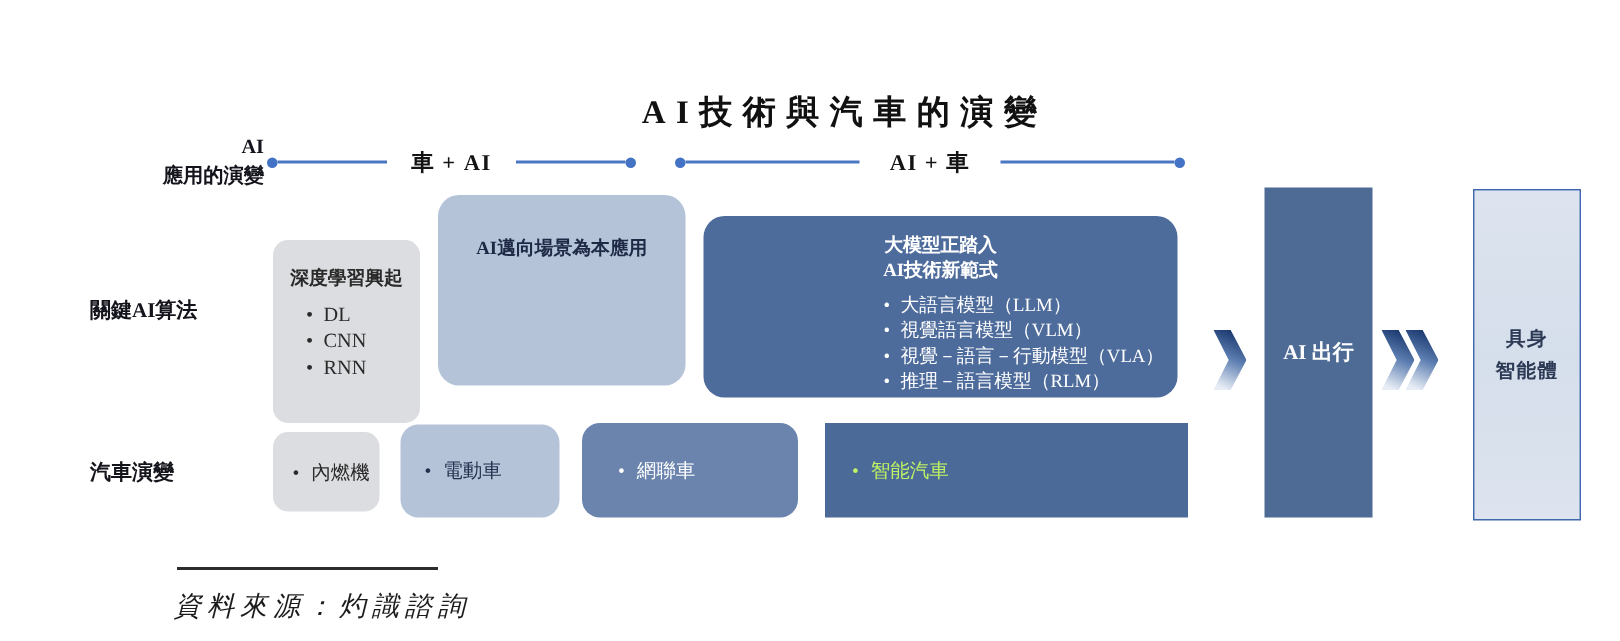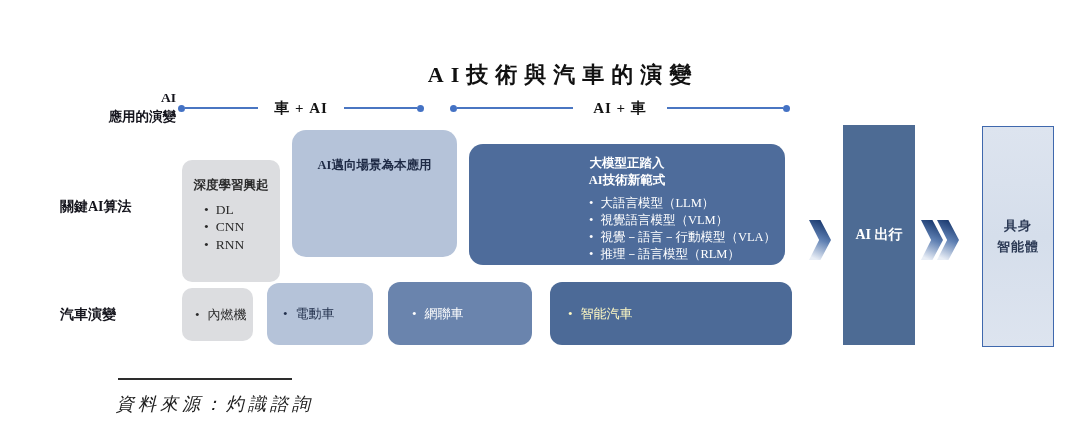--- a/index.html
+++ b/index.html
@@ -62,21 +62,21 @@
   
   .vbox {
     position:absolute;
     display:flex; align-items:center;
     font-size:13px;
   }
   .vbox .vtext::before { content:"\2022"; margin-right:8px; }
   .v-ice       { left:182px; top:288px; width:71px;  height:53px; background:#dcdde0; border-radius:10px; color:#2a2a2a; padding-left:13px; }
   .v-ev        { left:267px; top:283px; width:106px; height:62px; background:#b5c3d9; border-radius:12px; color:#22304c; padding-left:16px; }
   .v-connected { left:388px; top:282px; width:144px; height:63px; background:#6a84ad; border-radius:12px; color:#ffffff; padding-left:24px; }
-  .v-smart     { left:550px; top:282px; width:242px; height:63px; background:#4c6a97; border-radius:12px; color:#fef9c3; padding-left:18px; }
+  .v-smart     { left:550px; top:282px; width:242px; height:63px; background:#4c6a97; border-radius:0; color:#bef264; padding-left:18px; }
   
   .chev {
     width:22px; height:40px;
     background:linear-gradient(205deg,#16356b 8%,#5e7fb2 48%,#e9eef6 92%);
     clip-path:polygon(0% 0%, 52% 0%, 100% 50%, 52% 100%, 0% 100%, 46% 50%);
   }
   .chev-single { position:absolute; left:809px; top:220px; }
   .chev-double { position:absolute; left:921px; top:220px; display:flex; }
   .chev-double .chev + .chev { margin-left:-6px; }
   .ai-mobility {

